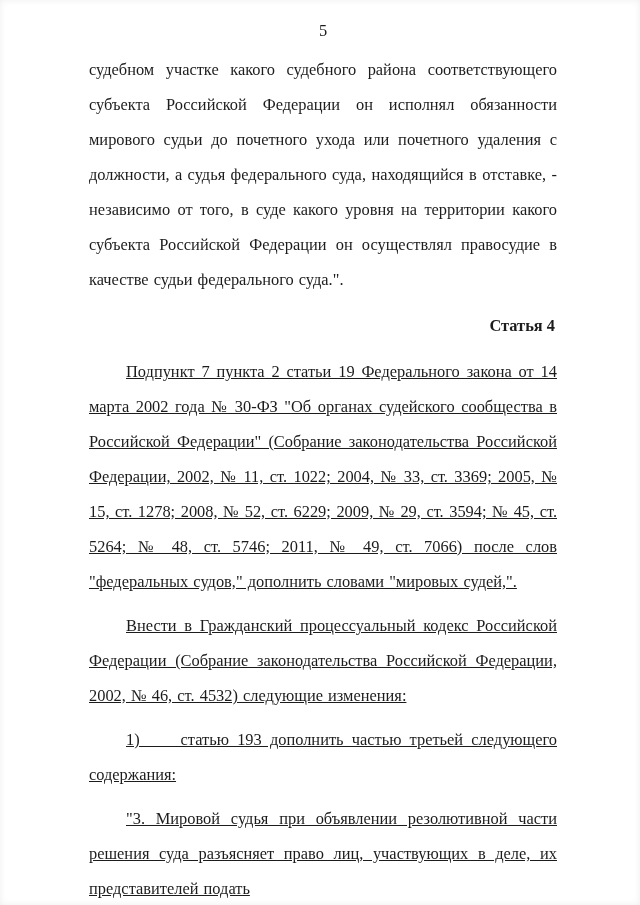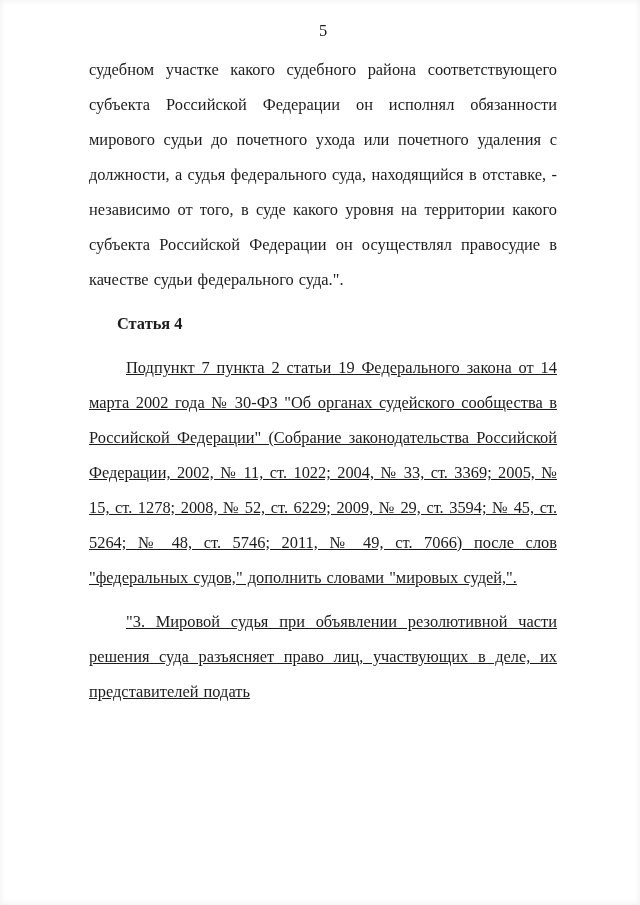--- a/index.html
+++ b/index.html
@@ -33,39 +33,41 @@
     font-size: 16.4px;
     line-height: 35px;
     text-align: justify;
     word-spacing: 1px;
   }
   .doc p.indent {
     text-indent: 37px;
     text-decoration: underline;
   }
   .doc h2 {
-    margin: 0;
+    margin: 11px;
     font-size: 16.4px;
     line-height: 35px;
     font-weight: bold;
     padding-left: 37px;
-    text-align: left;
+    text-align: right;
   }
 </style>
 </head>
 <body>
 
 <div class="page">
   <div class="page-number">5</div>
 
   <div class="doc">
     <p>судебном участке какого судебного района соответствующего субъекта Российской Федерации он исполнял обязанности мирового судьи до почетного ухода или почетного удаления с должности, а судья федерального суда, находящийся в отставке, - независимо от того, в суде какого уровня на территории какого субъекта Российской Федерации он осуществлял правосудие в качестве судьи федерального суда.".</p>
 
     <h2>Статья 4</h2>
 
     <p class="indent">Подпункт 7 пункта 2 статьи 19 Федерального закона от 14 марта 2002 года № 30-ФЗ "Об органах судейского сообщества в Российской Федерации" (Собрание законодательства Российской Федерации, 2002, № 11, ст. 1022; 2004, № 33, ст. 3369; 2005, № 15, ст. 1278; 2008, № 52, ст. 6229; 2009, № 29, ст. 3594; № 45, ст. 5264; № 48, ст. 5746; 2011, № 49, ст. 7066) после слов "федеральных судов," дополнить словами "мировых судей,".</p>
 
 
+    <p class="indent">Внести в Гражданский процессуальный кодекс Российской Федерации (Собрание законодательства Российской Федерации, 2002, № 46, ст. 4532) следующие изменения:</p>
 
+    <p class="indent">1)&nbsp;&nbsp;&nbsp;&nbsp; статью 193 дополнить частью третьей следующего содержания:</p>
 
     <p class="indent">"3. Мировой судья при объявлении резолютивной части решения суда разъясняет право лиц, участвующих в деле, их представителей подать</p>
   </div>
 </div>
 
 </body></html>

